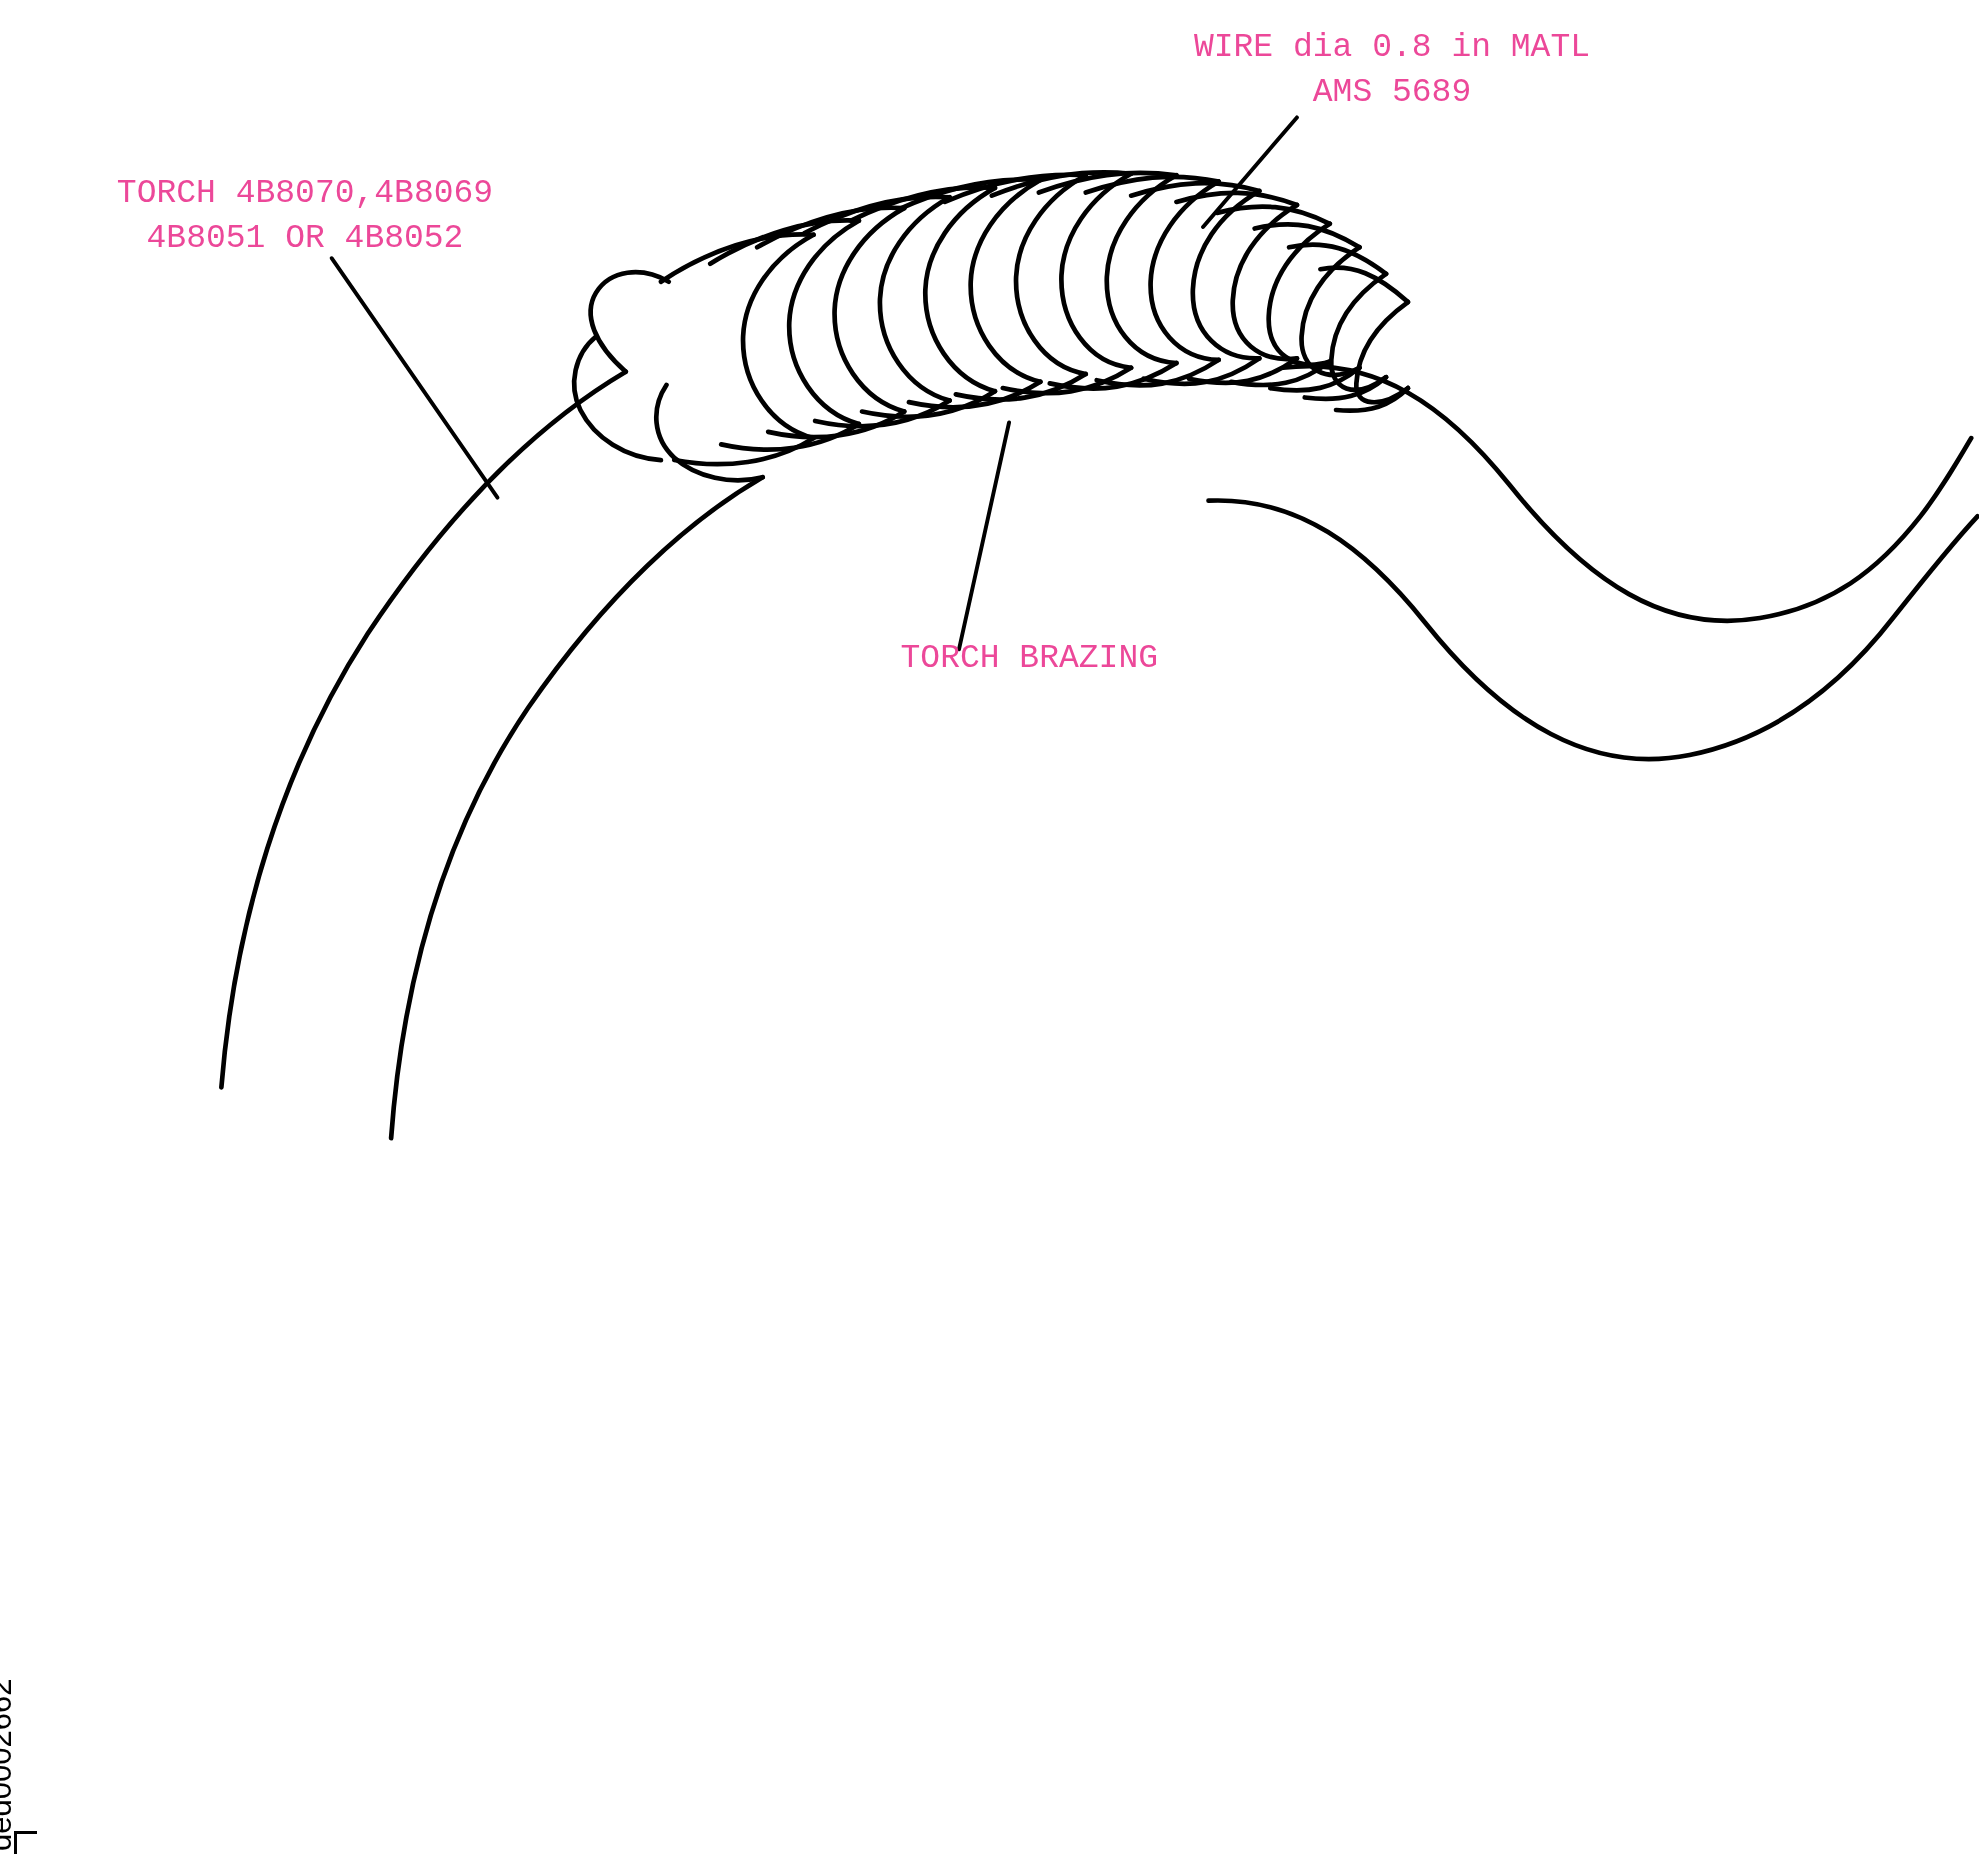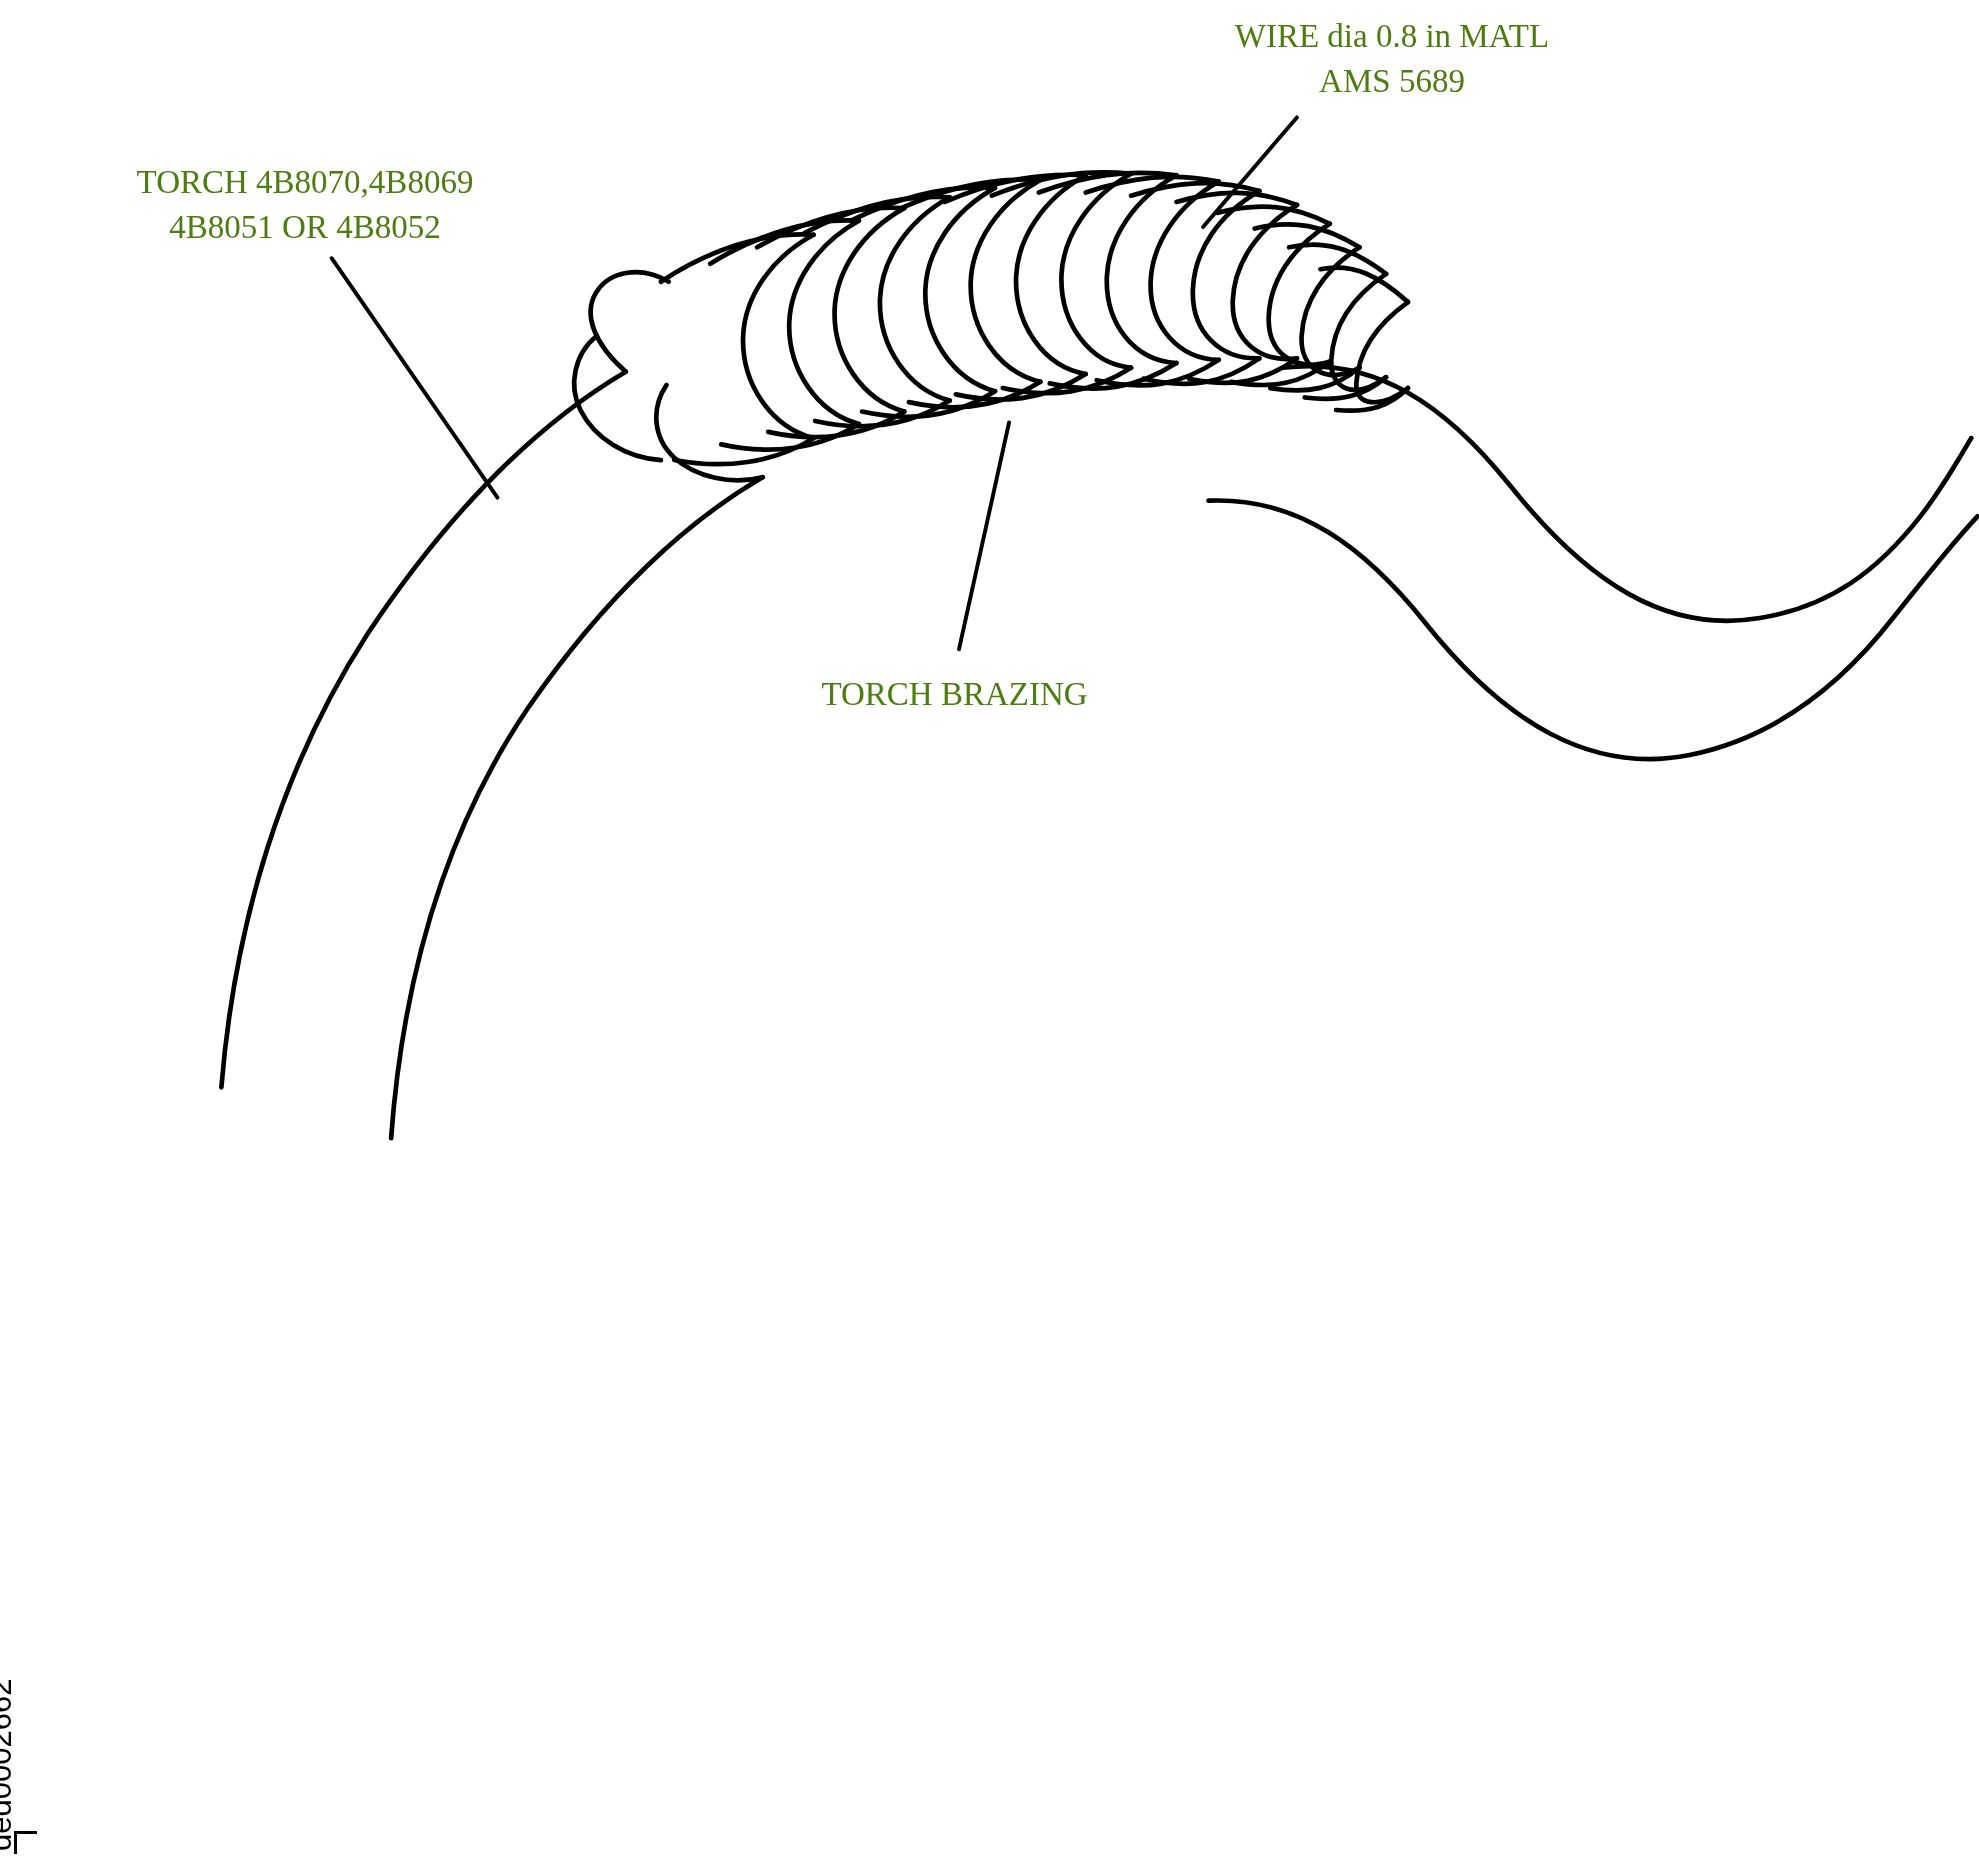--- a/index.html
+++ b/index.html
@@ -17,42 +17,43 @@
   }
   #figure {
     position: absolute;
     left: 0;
     top: 0;
     width: 1979px;
     height: 1865px;
   }
   .label {
     position: absolute;
-    font-family: Liberation Serif, serif;
+    font-family: Liberation Mono, monospace;
     font-size: 33px;
     line-height: 1.35;
-    color: #4d7c0f;
+    color: #ec4899;
     white-space: pre;
+    margin-top: 12px;
   }
   #label-tube {
     left: 86px;
     top: 160px;
     text-align: center;
     width: 438px;
   }
   #label-wire {
     left: 1173px;
     top: 14px;
     text-align: center;
     width: 438px;
   }
   #label-brazing {
     left: 751px;
-    top: 672px;
-    text-align: center;
+    top: 625px;
+    text-align: right;
     width: 407px;
   }
   #figure-id {
     position: absolute;
     left: 19px;
     bottom: 14px;
     font-family: "Liberation Sans", sans-serif;
     font-size: 31px;
     color: #000000;
     transform: rotate(-90deg);

